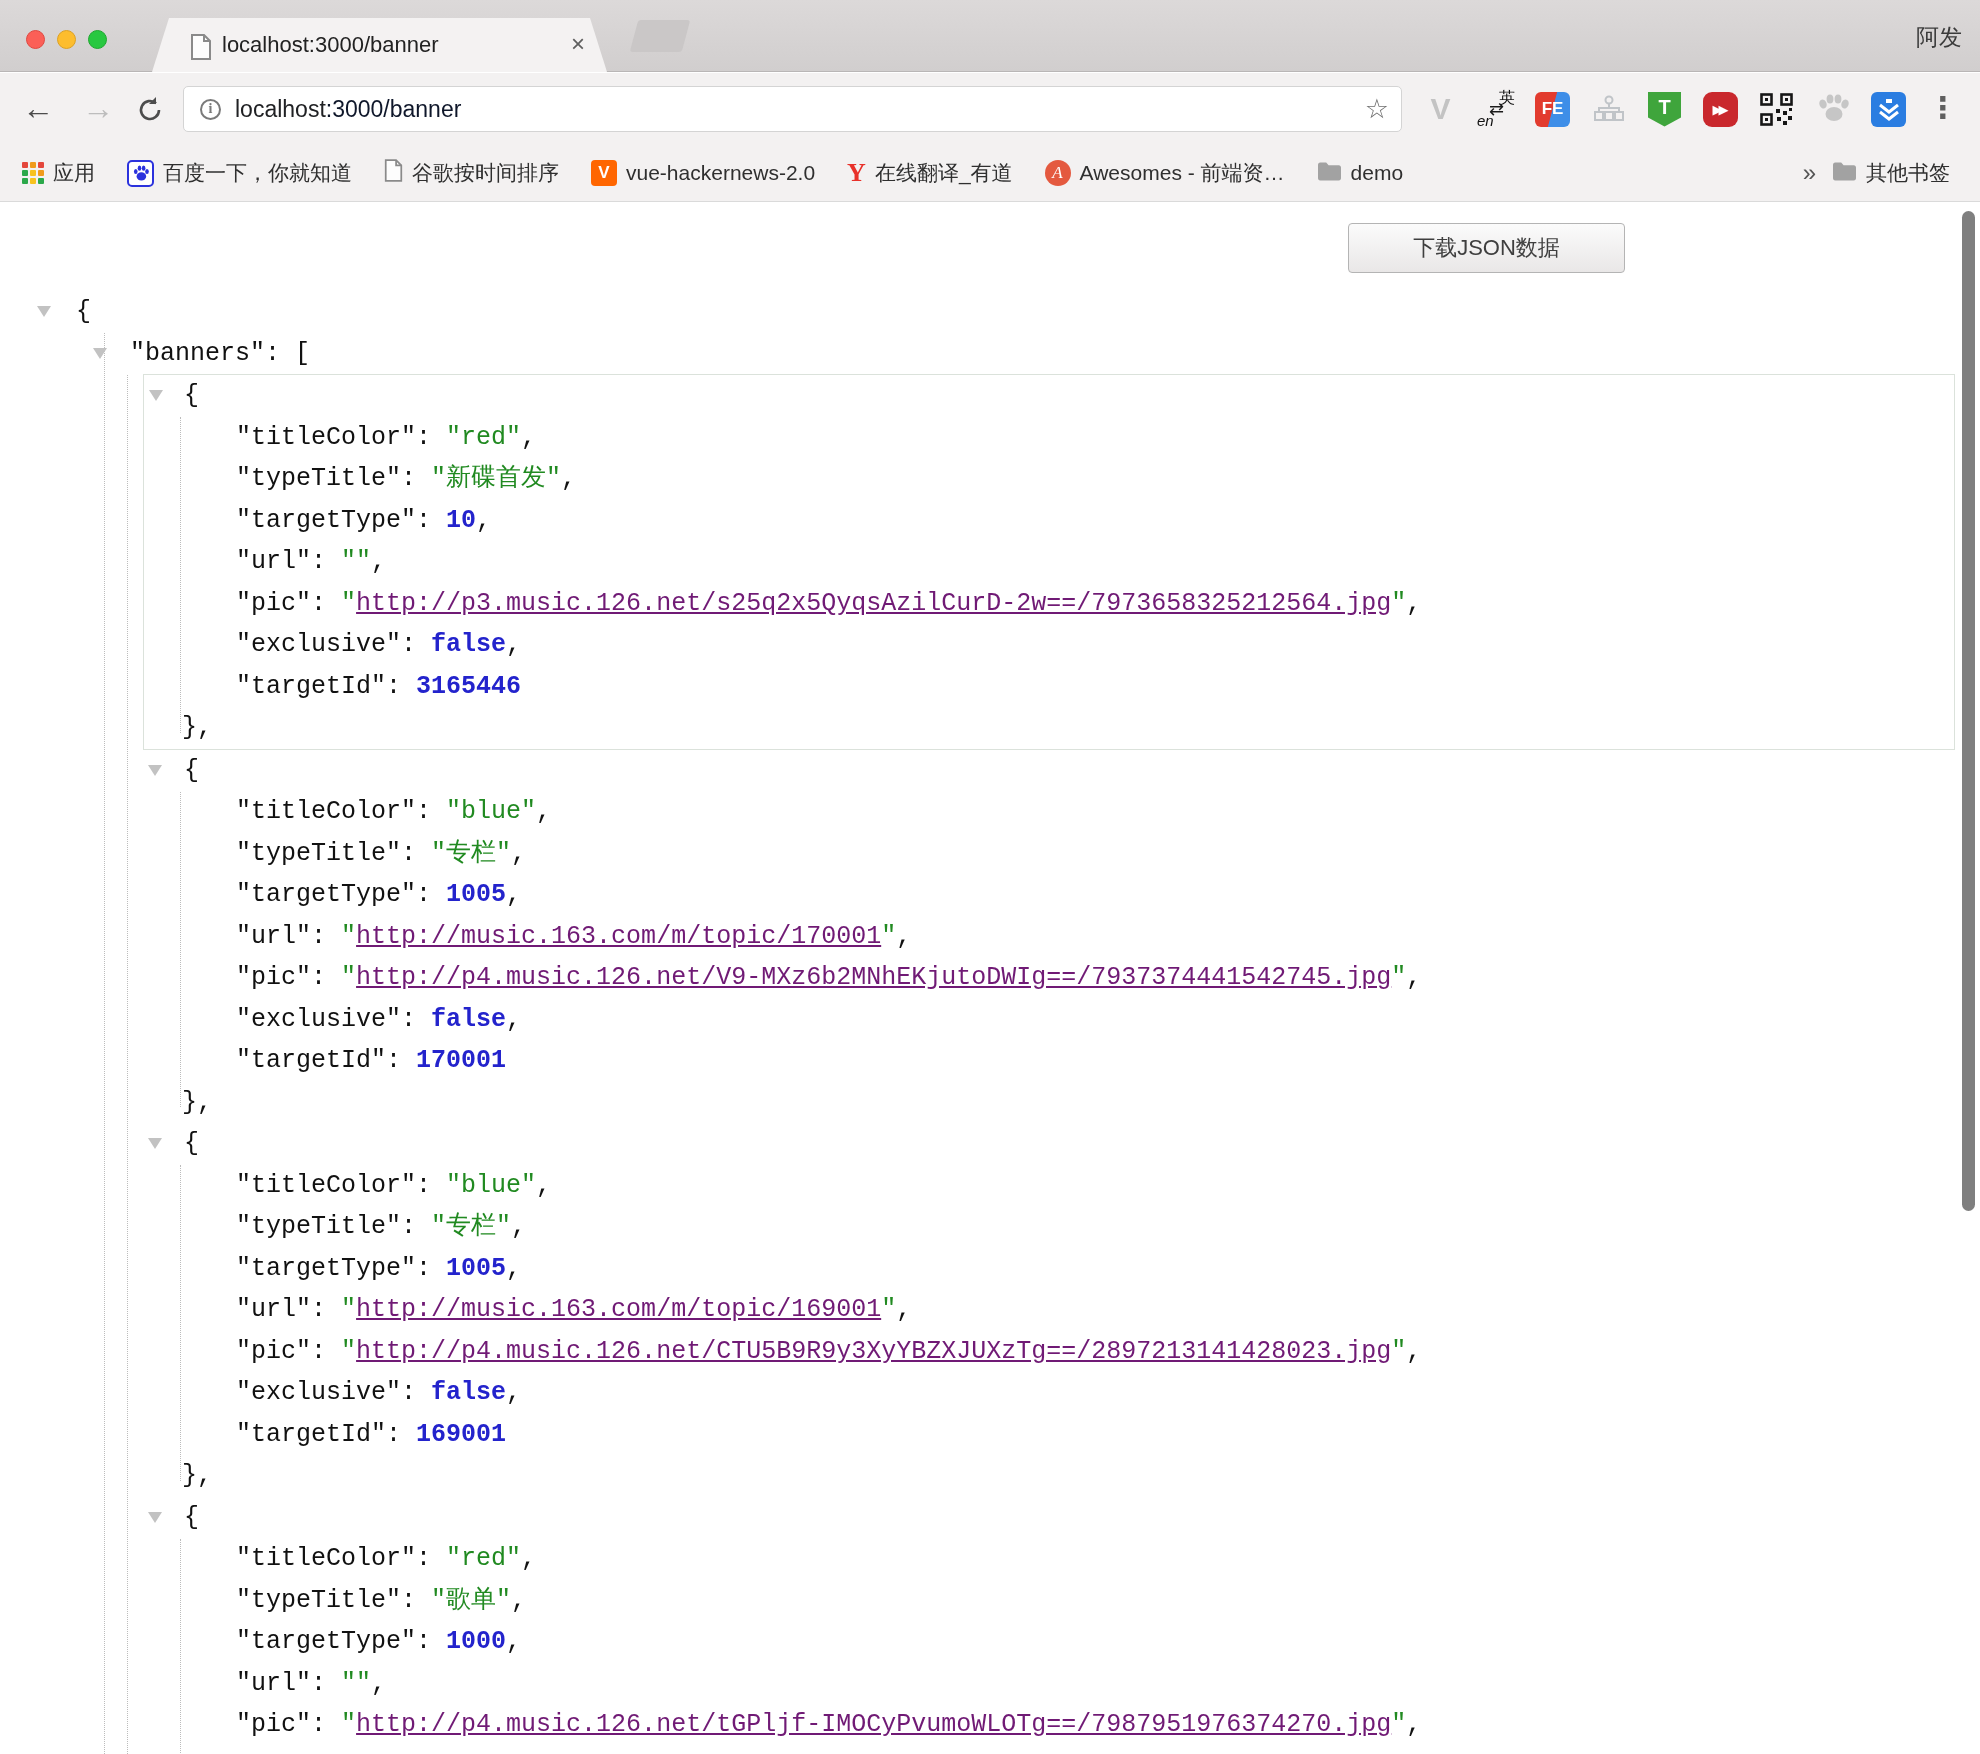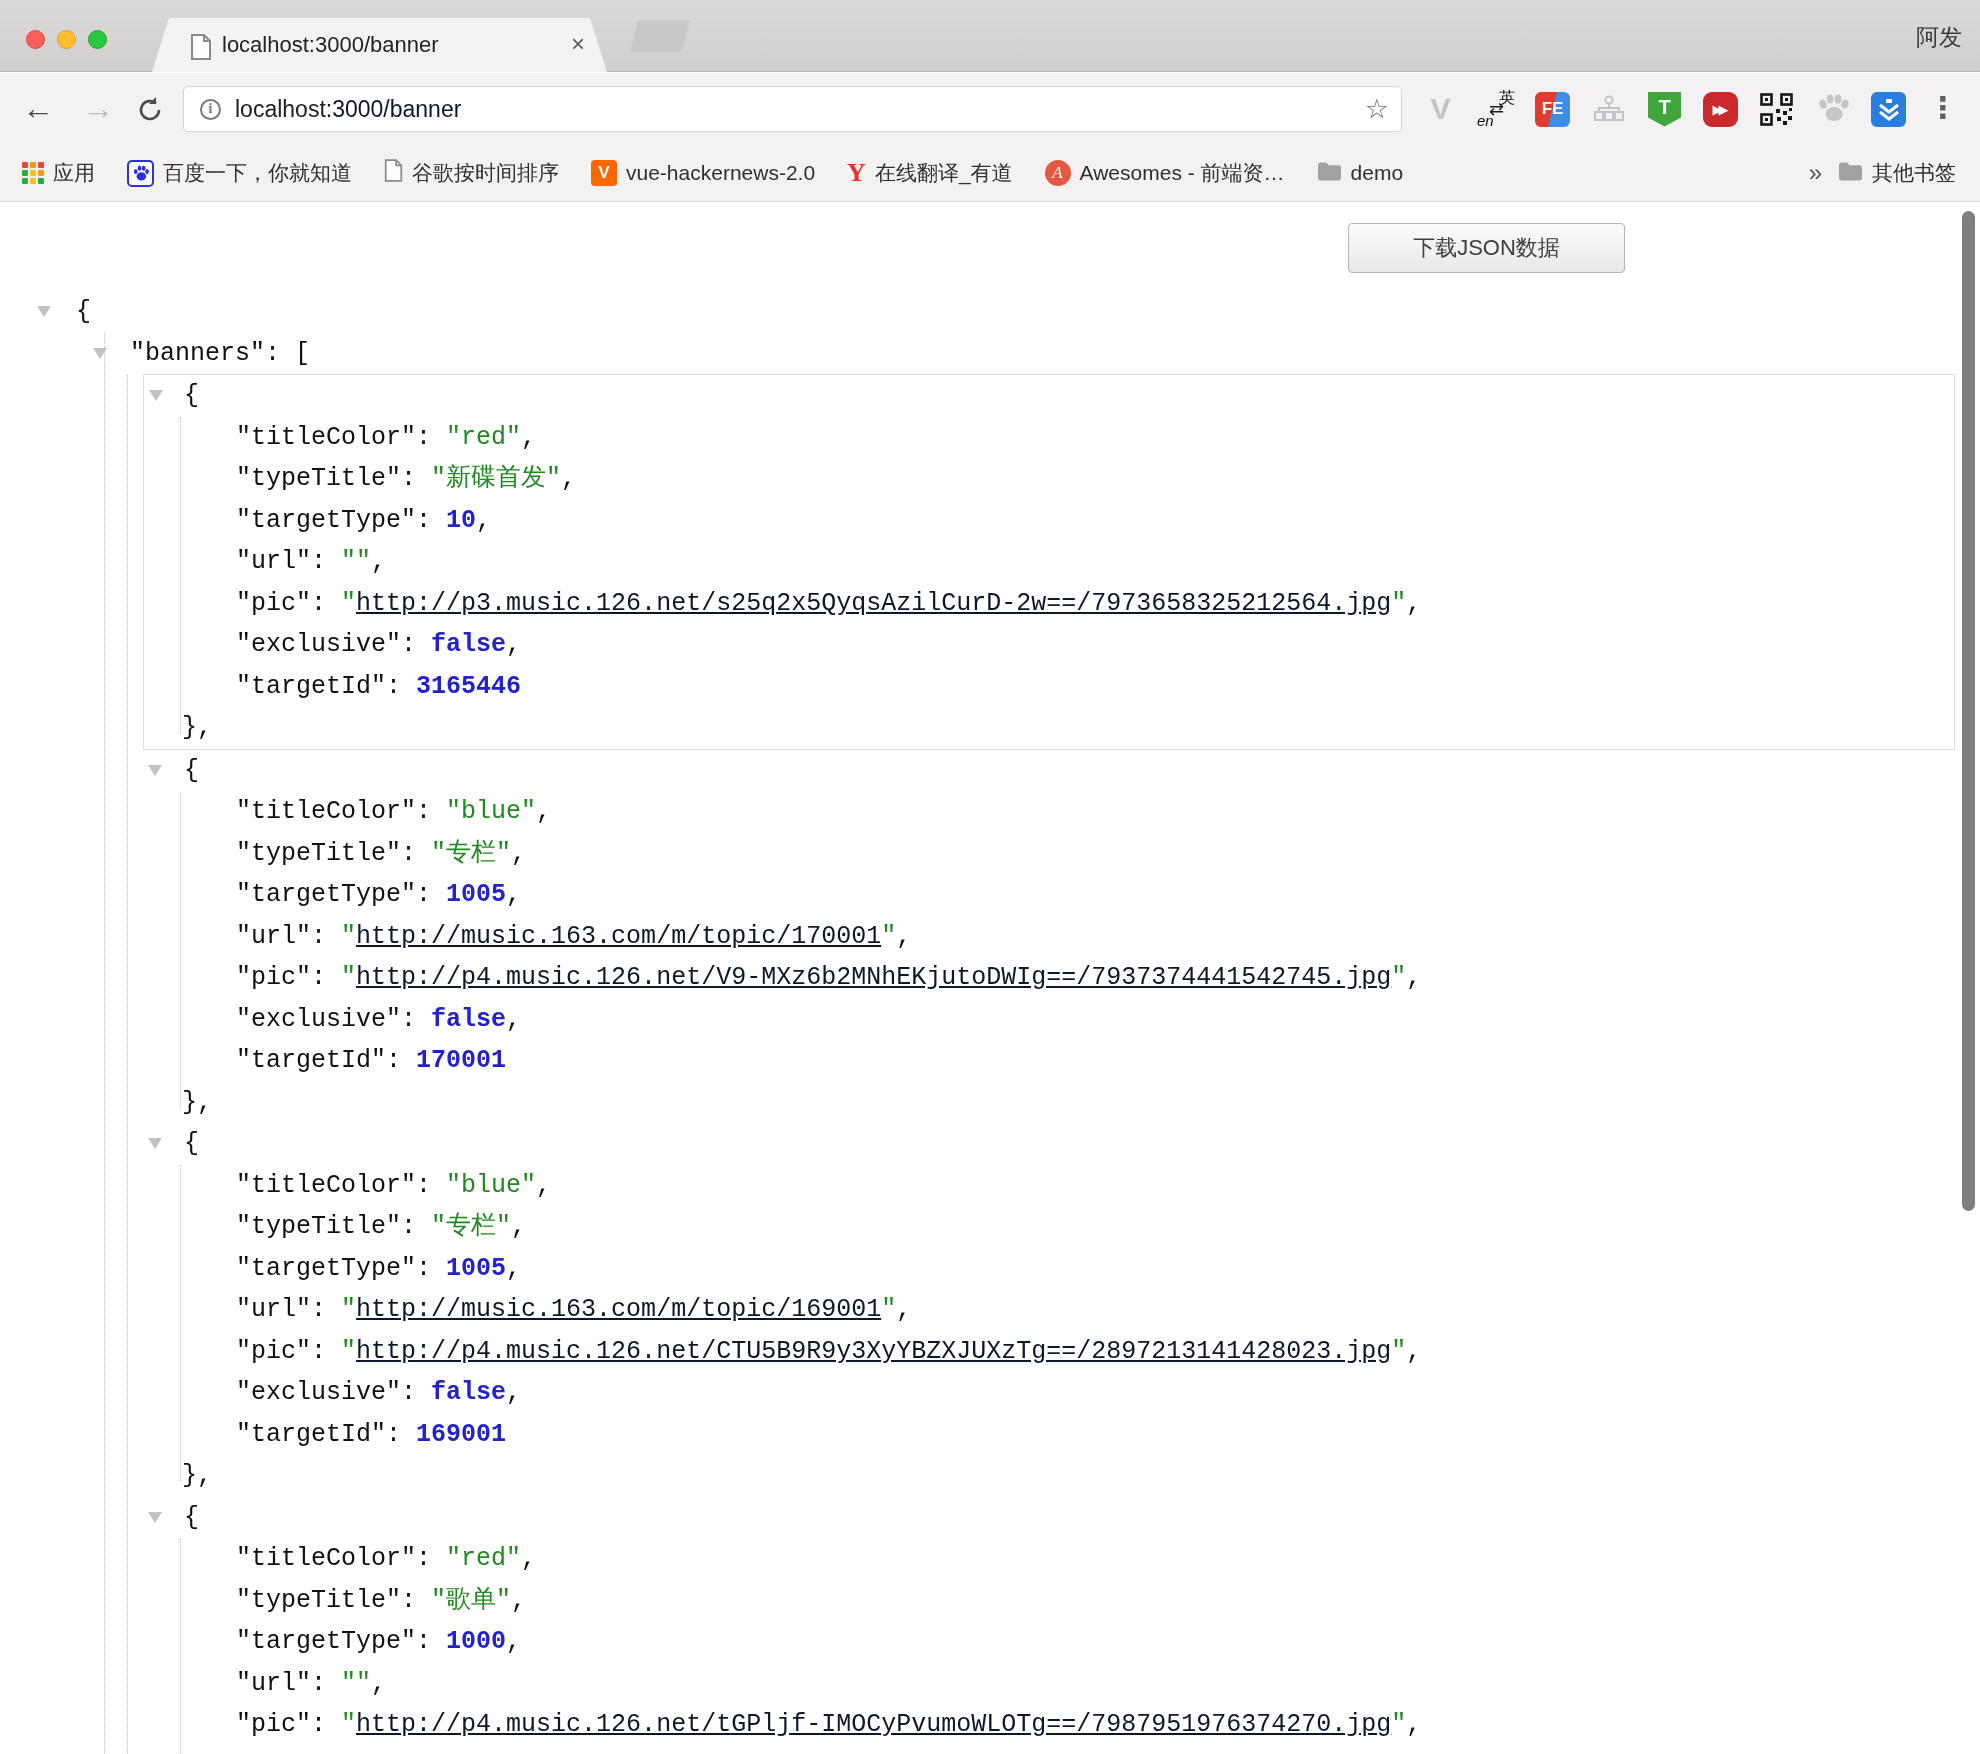--- a/index.html
+++ b/index.html
@@ -126,21 +126,21 @@
   .obj.box .lv2 .caret { left:5px; }
   .guide { position:absolute; width:0; border-left:1px dotted #bcbcbc; }
   .g-root { left:104px; top:42px; bottom:0; }
   .g-arr  { left:127px; top:84px; bottom:0; }
   .g-obj  { left:180px; top:42px; bottom:16px; }
   .obj.box .g-obj { left:36px; }
   .k { color:#111;margin-top:12px; }
   .q, .p, .b { color:#111; }
   .s { color:#218a21; }
   .n { color:#2323cc; font-weight:bold; }
-  .lnk { color:#0f172a; text-decoration:underline; }
+  .lnk { color:#701a75; text-decoration:underline; }
 
   .scrollbar { position:absolute; right:5px; top:8px; width:13px; height:1000px;
     background:#7f7f7f; border-radius:7px; }
 </style>
 </head>
 <body>
 
 <div id="screen">
 
   <div class="titlebar">
@@ -291,21 +291,21 @@
     <div class="bm">
       <span>
         <svg width="25" height="20" viewBox="0 0 25 20">
             <path d="M1 4c0-1.5.8-2.5 2.2-2.5h6l2.4 2.7h10.2c1.4 0 2.2 1 2.2 2.3v10.6c0 1.4-.8 2.4-2.2 2.4H3.2C1.8 19.5 1 18.5 1 17.1z" fill="#a2a2a2"></path>
           </svg>
       </span>
       <span>demo</span>
     </div>
     <div class="bm-right">
       <span class="chev">»</span>
-      <div class="bm" style="margin-right:2px">
+      <div class="bm" style="margin-right:8px">
         <span>
           <svg width="25" height="20" viewBox="0 0 25 20">
               <path d="M1 4c0-1.5.8-2.5 2.2-2.5h6l2.4 2.7h10.2c1.4 0 2.2 1 2.2 2.3v10.6c0 1.4-.8 2.4-2.2 2.4H3.2C1.8 19.5 1 18.5 1 17.1z" fill="#a2a2a2"></path>
             </svg>
         </span>
         <span>其他书签</span>
       </div>
     </div>
   </div>
 

